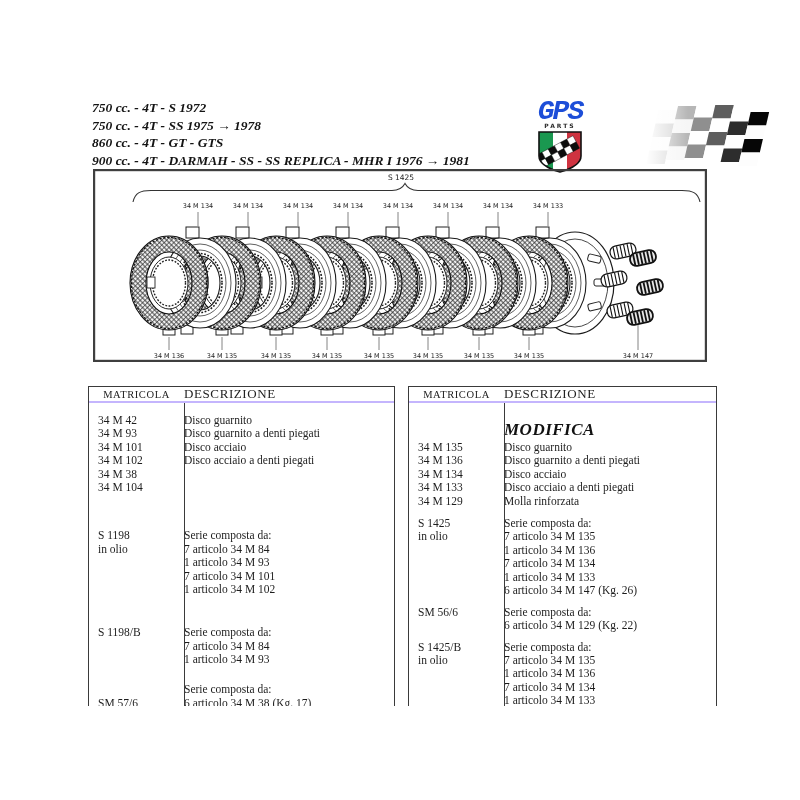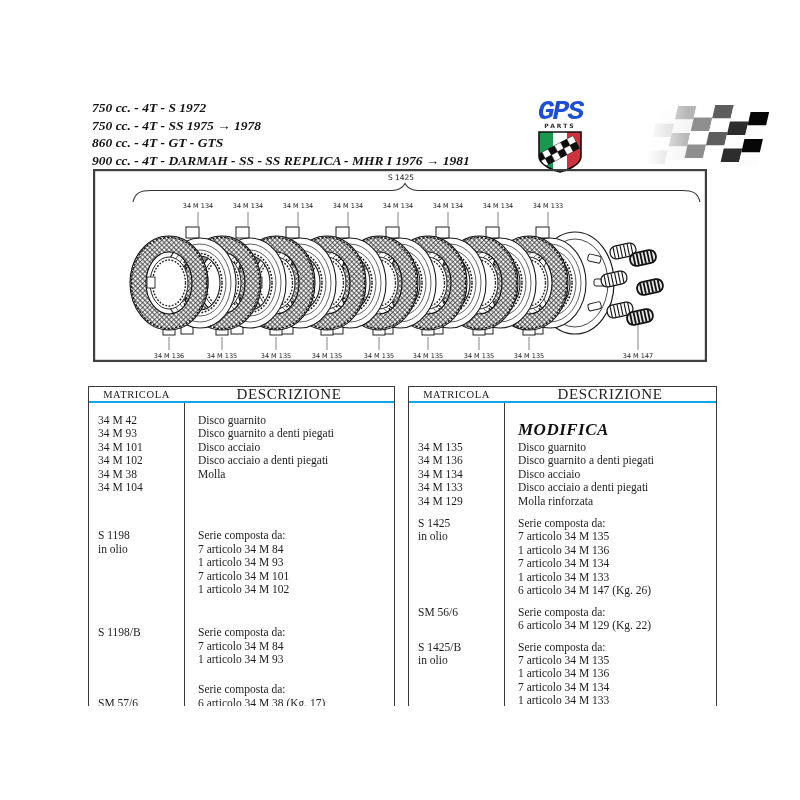--- a/index.html
+++ b/index.html
@@ -18,28 +18,28 @@
   #logo svg{display:block;margin:1px auto 0 auto;}
   
   #flag{position:absolute;left:646px;top:103px;}
   
   #diagram{position:absolute;left:93px;top:169px;}
   
   .ptable{position:absolute;top:386px;background:#fff;border:1.5px solid #3a3a3a;border-bottom:none;
           font-size:11.5px;}
   #table-left{left:88px;width:305px;height:319px;}
   #table-right{left:408px;width:307px;height:319px;}
-  .thead{display:flex;height:14px;border-bottom:2px solid #0ea5e9;align-items:center;}
+  .thead{display:flex;height:14px;border-bottom:2px solid #c4b5fd;align-items:center;}
   .thead .h1{width:95px;text-align:center;font-size:10.5px;letter-spacing:0.6px;color:#222;}
-  .thead .h2{flex:1;text-align:center;font-size:15px;letter-spacing:0.6px;color:#222;}
+  .thead .h2{flex:1;font-size:13px;letter-spacing:0.6px;color:#222;}
   .tbody{position:relative;height:303px;overflow:hidden;}
   .colrule{position:absolute;top:-16px;bottom:0;width:1.3px;background:#3a3a3a;left:95px;}
   .tgroup{display:flex;}
   .gcodes{width:95px;box-sizing:border-box;padding-left:9px;}
-  .gdesc{flex:1;box-sizing:border-box;padding-left:14px;}
+  .gdesc{flex:1;box-sizing:border-box;padding-left:0;}
   .tline{height:13.4px;line-height:13.4px;white-space:nowrap;color:#1d1d1d;}
   .modifica{font-weight:bold;font-style:italic;font-size:17px;line-height:22px;
             letter-spacing:0.5px;color:#111;}
   .pad-top-left{height:11px;}
   .mt19{margin-top:35px;} .mt21{margin-top:30px;} .mt17{margin-top:17px;align-items:flex-end;}
   .mt10{margin-top:16px;} .mt9{margin-top:9px;} .mt8{margin-top:8.6px;} .mt11{margin-top:8px;}
 </style>
 </head>
 <body>
 
@@ -376,21 +376,20 @@
               <div class="tline">34 M 101</div>
               <div class="tline">34 M 102</div>
               <div class="tline">34 M 38</div>
               <div class="tline">34 M 104</div>
             </div>
             <div class="gdesc">
               <div class="tline">Disco guarnito</div>
               <div class="tline">Disco guarnito a denti piegati</div>
               <div class="tline">Disco acciaio</div>
               <div class="tline">Disco acciaio a denti piegati</div>
-              <div class="tline">Molla</div>
             </div>
           </div>
           <div class="tgroup mt19">
             <div class="gcodes">
               <div class="tline">S 1198</div>
               <div class="tline">in olio</div>
             </div>
             <div class="gdesc">
               <div class="tline">Serie composta da:</div>
               <div class="tline">7 articolo 34 M 84</div>

